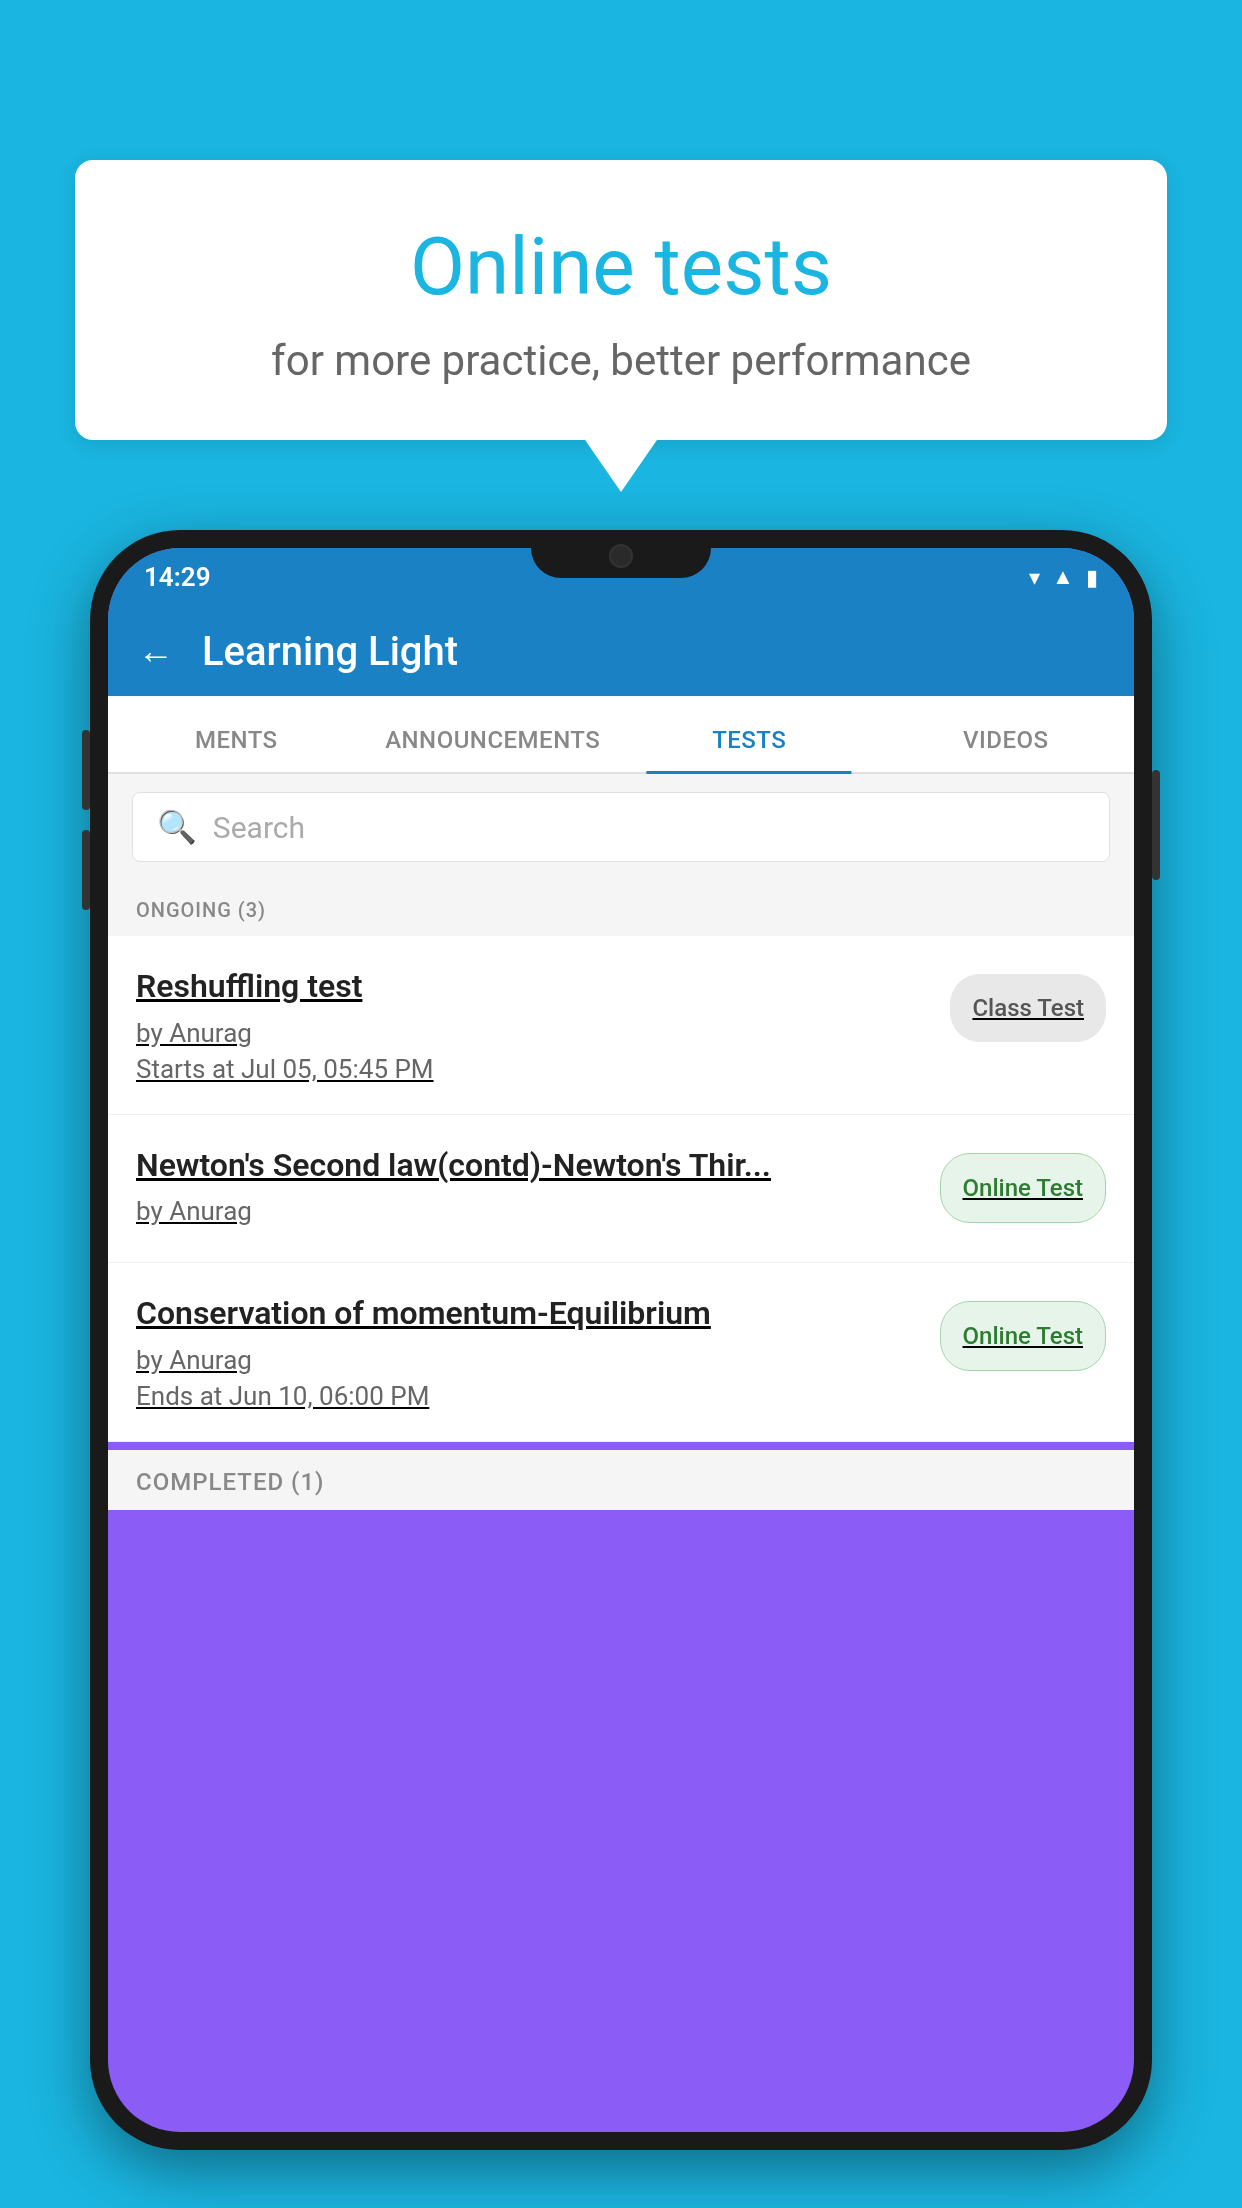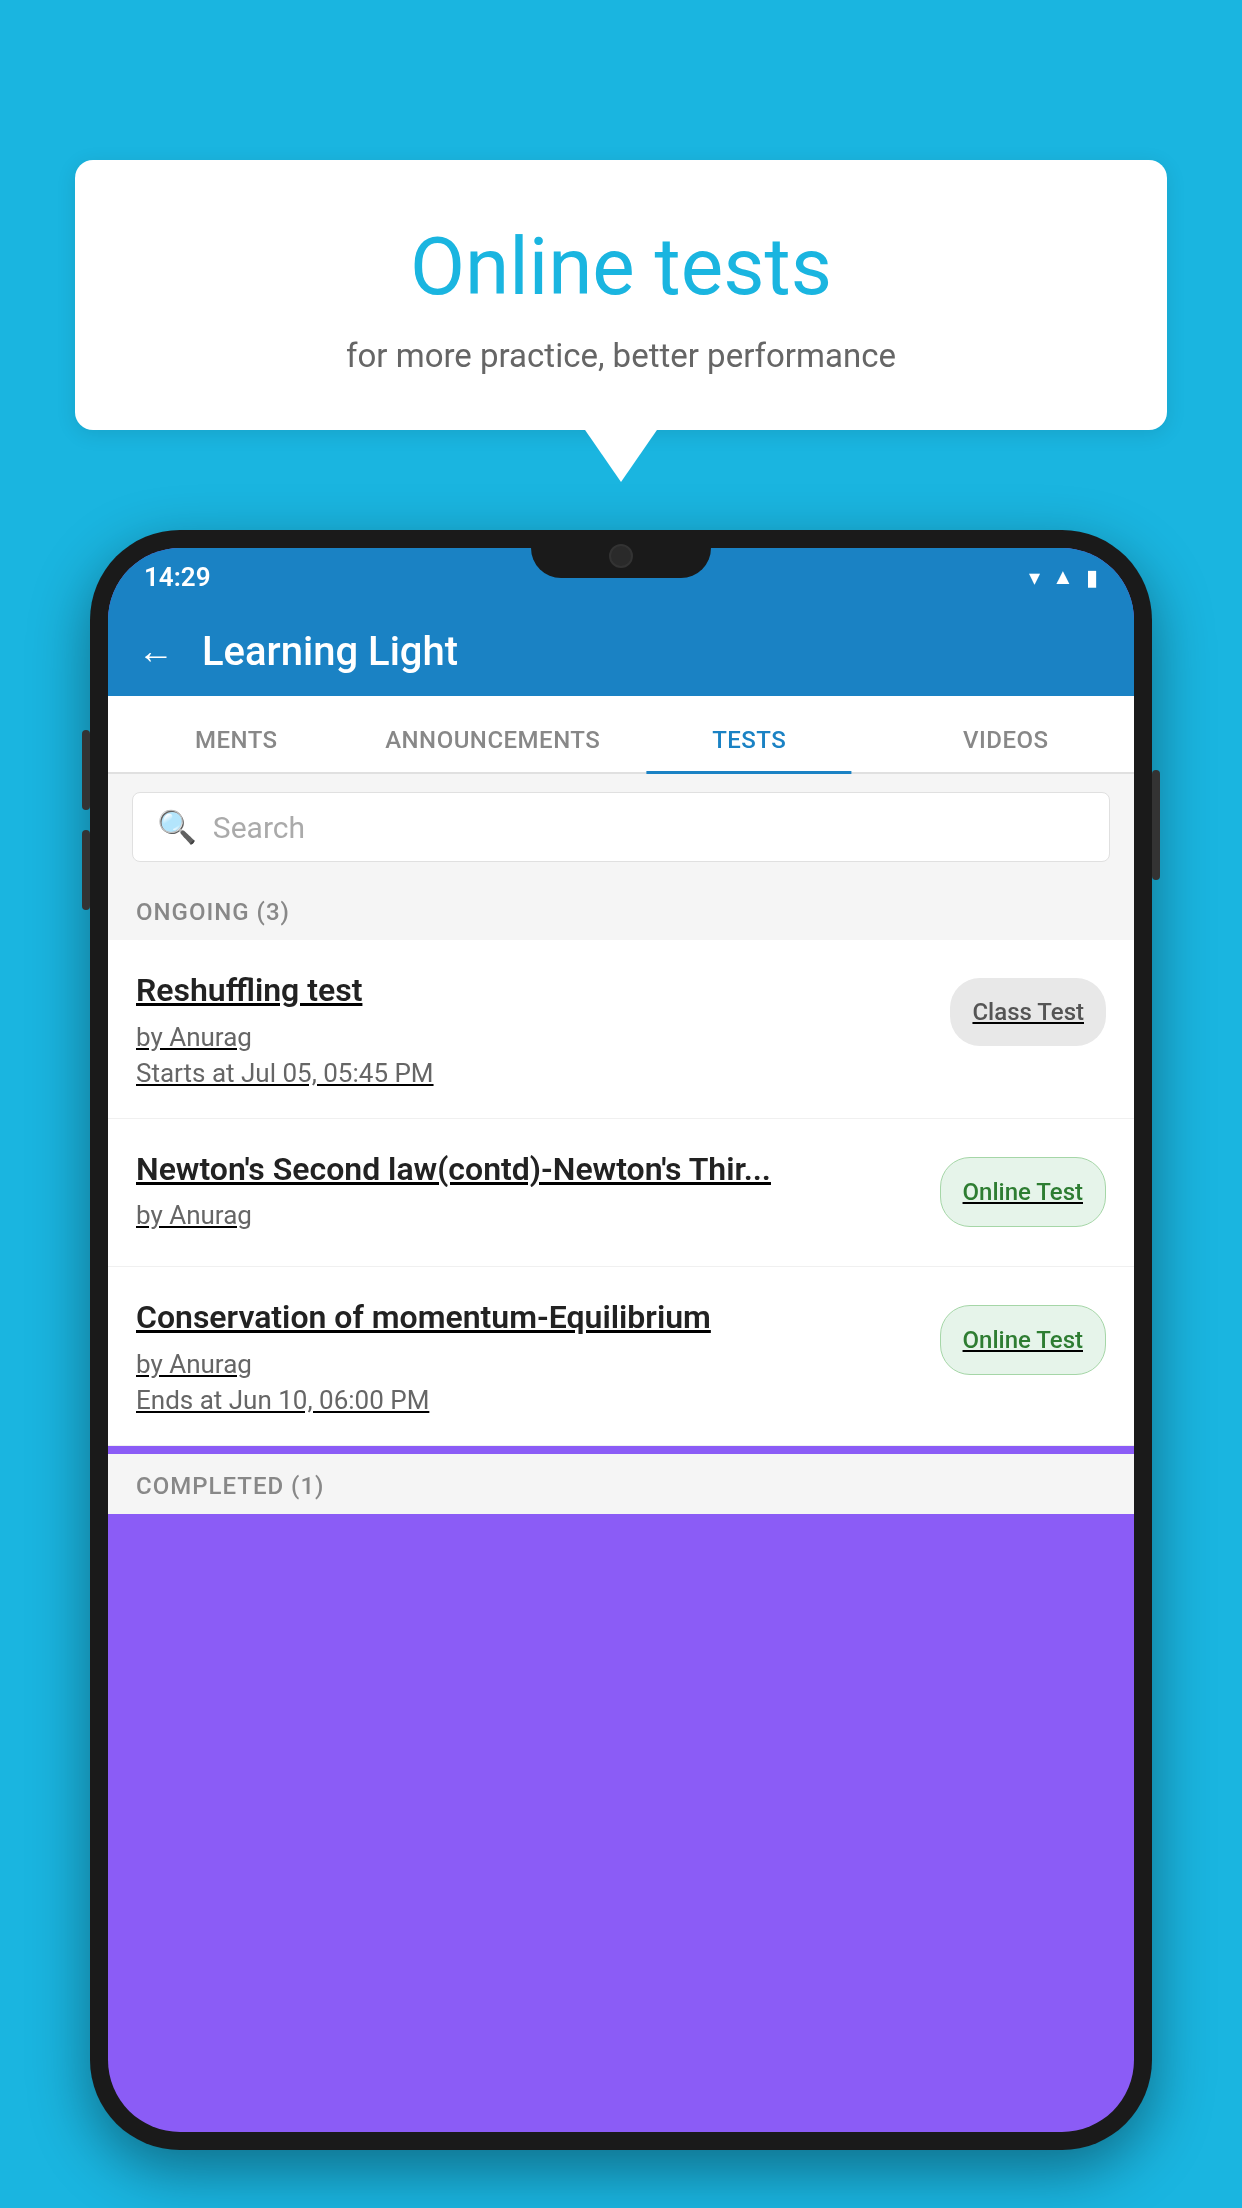--- a/index.html
+++ b/index.html
@@ -40,21 +40,21 @@
     }
 
     .bubble-title {
       font-size: 80px;
       color: #1ab5e0;
       font-weight: 400;
       margin-bottom: 22px;
     }
 
     .bubble-subtitle {
-      font-size: 33px;
+      font-size: 42px;
       color: #666;
       font-weight: 400;
     }
 
     
     .phone-container {
       position: absolute;
       top: 530px;
       left: 90px;
       right: 90px;
@@ -216,21 +216,21 @@
     }
 
     .search-placeholder {
       color: #aaa;
       font-size: 30px;
     }
 
     
     .section-label {
       padding: 18px 28px 14px;
-      font-size: 24px;
+      font-size: 20px;
       color: #888;
       font-weight: 500;
       letter-spacing: 1px;
       background: #f5f5f5;
     }
 
     
     .tests-list {
       background: white;
       text-decoration: underline;

